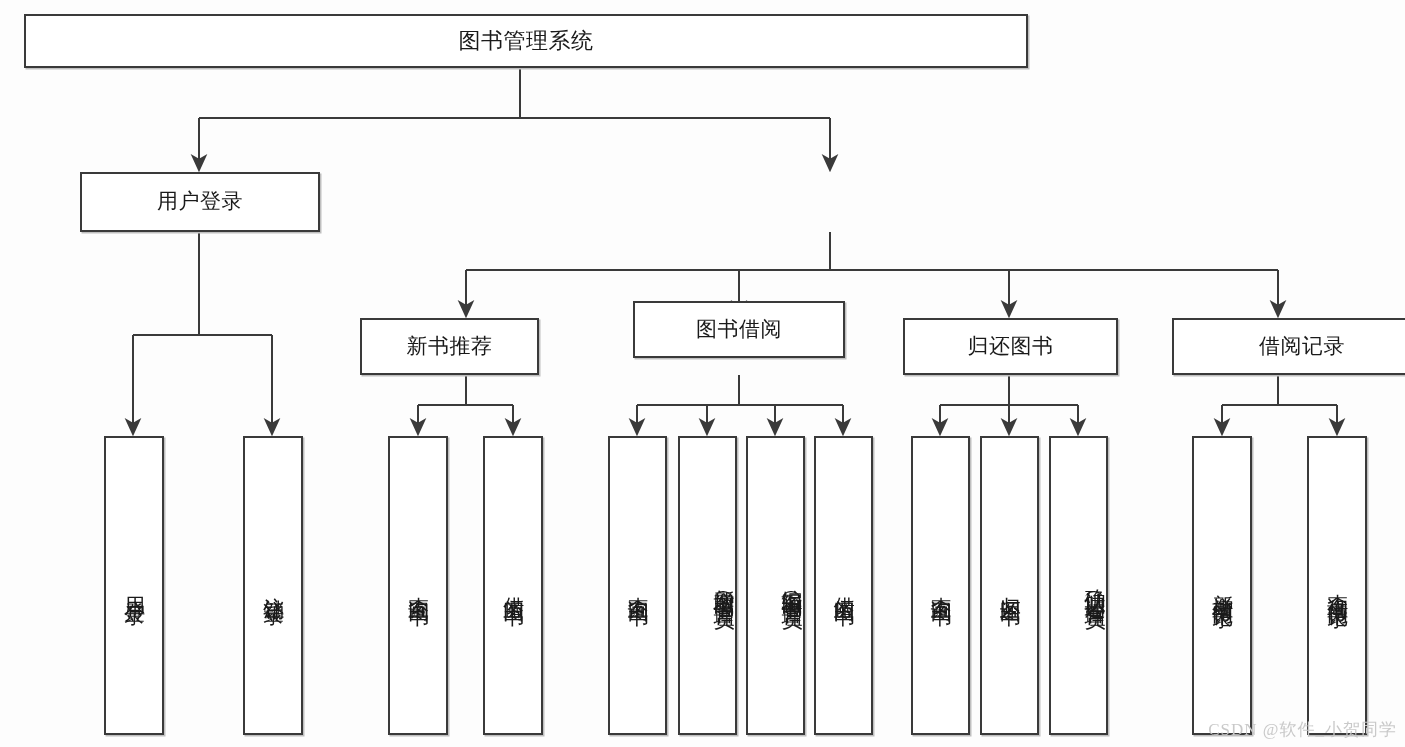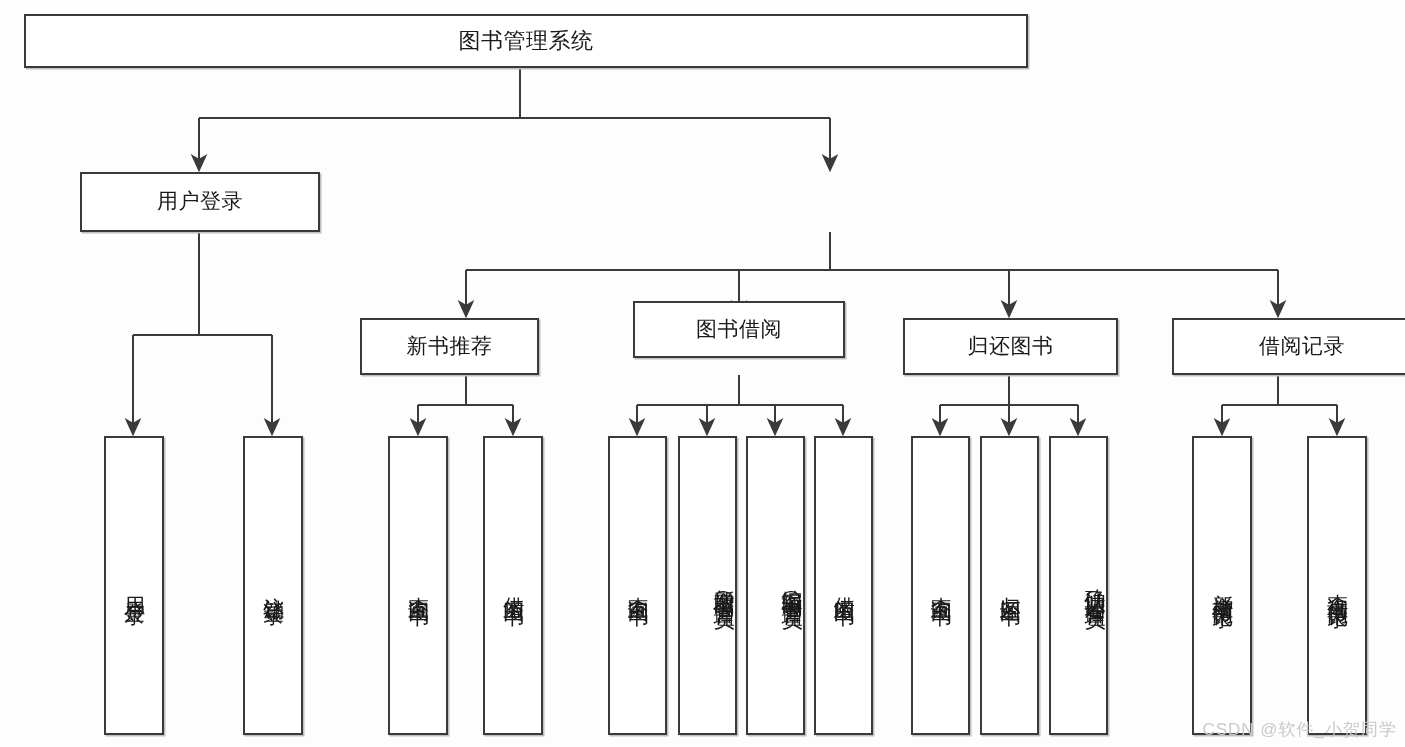--- a/index.html
+++ b/index.html
@@ -67,21 +67,21 @@
     text-orientation: upright;
   }
   .watermark {
     position: absolute;
     right: 8px;
     bottom: 6px;
     font-size: 17px;
     color: #c9c9c9;
     letter-spacing: 1px;
     white-space: nowrap;
-    font-family: Liberation Sans, sans-serif;
+    font-family: Liberation Serif, serif;
   }
 </style>
 </head>
 <body>
 
 <div id="canvas">
 
   <svg id="edges" viewBox="0 0 1405 747" xmlns="http://www.w3.org/2000/svg">
     <defs>
       <marker id="arrow" viewBox="0 0 12 12" refX="10.5" refY="6" markerWidth="7" markerHeight="7" orient="auto-start-reverse">

